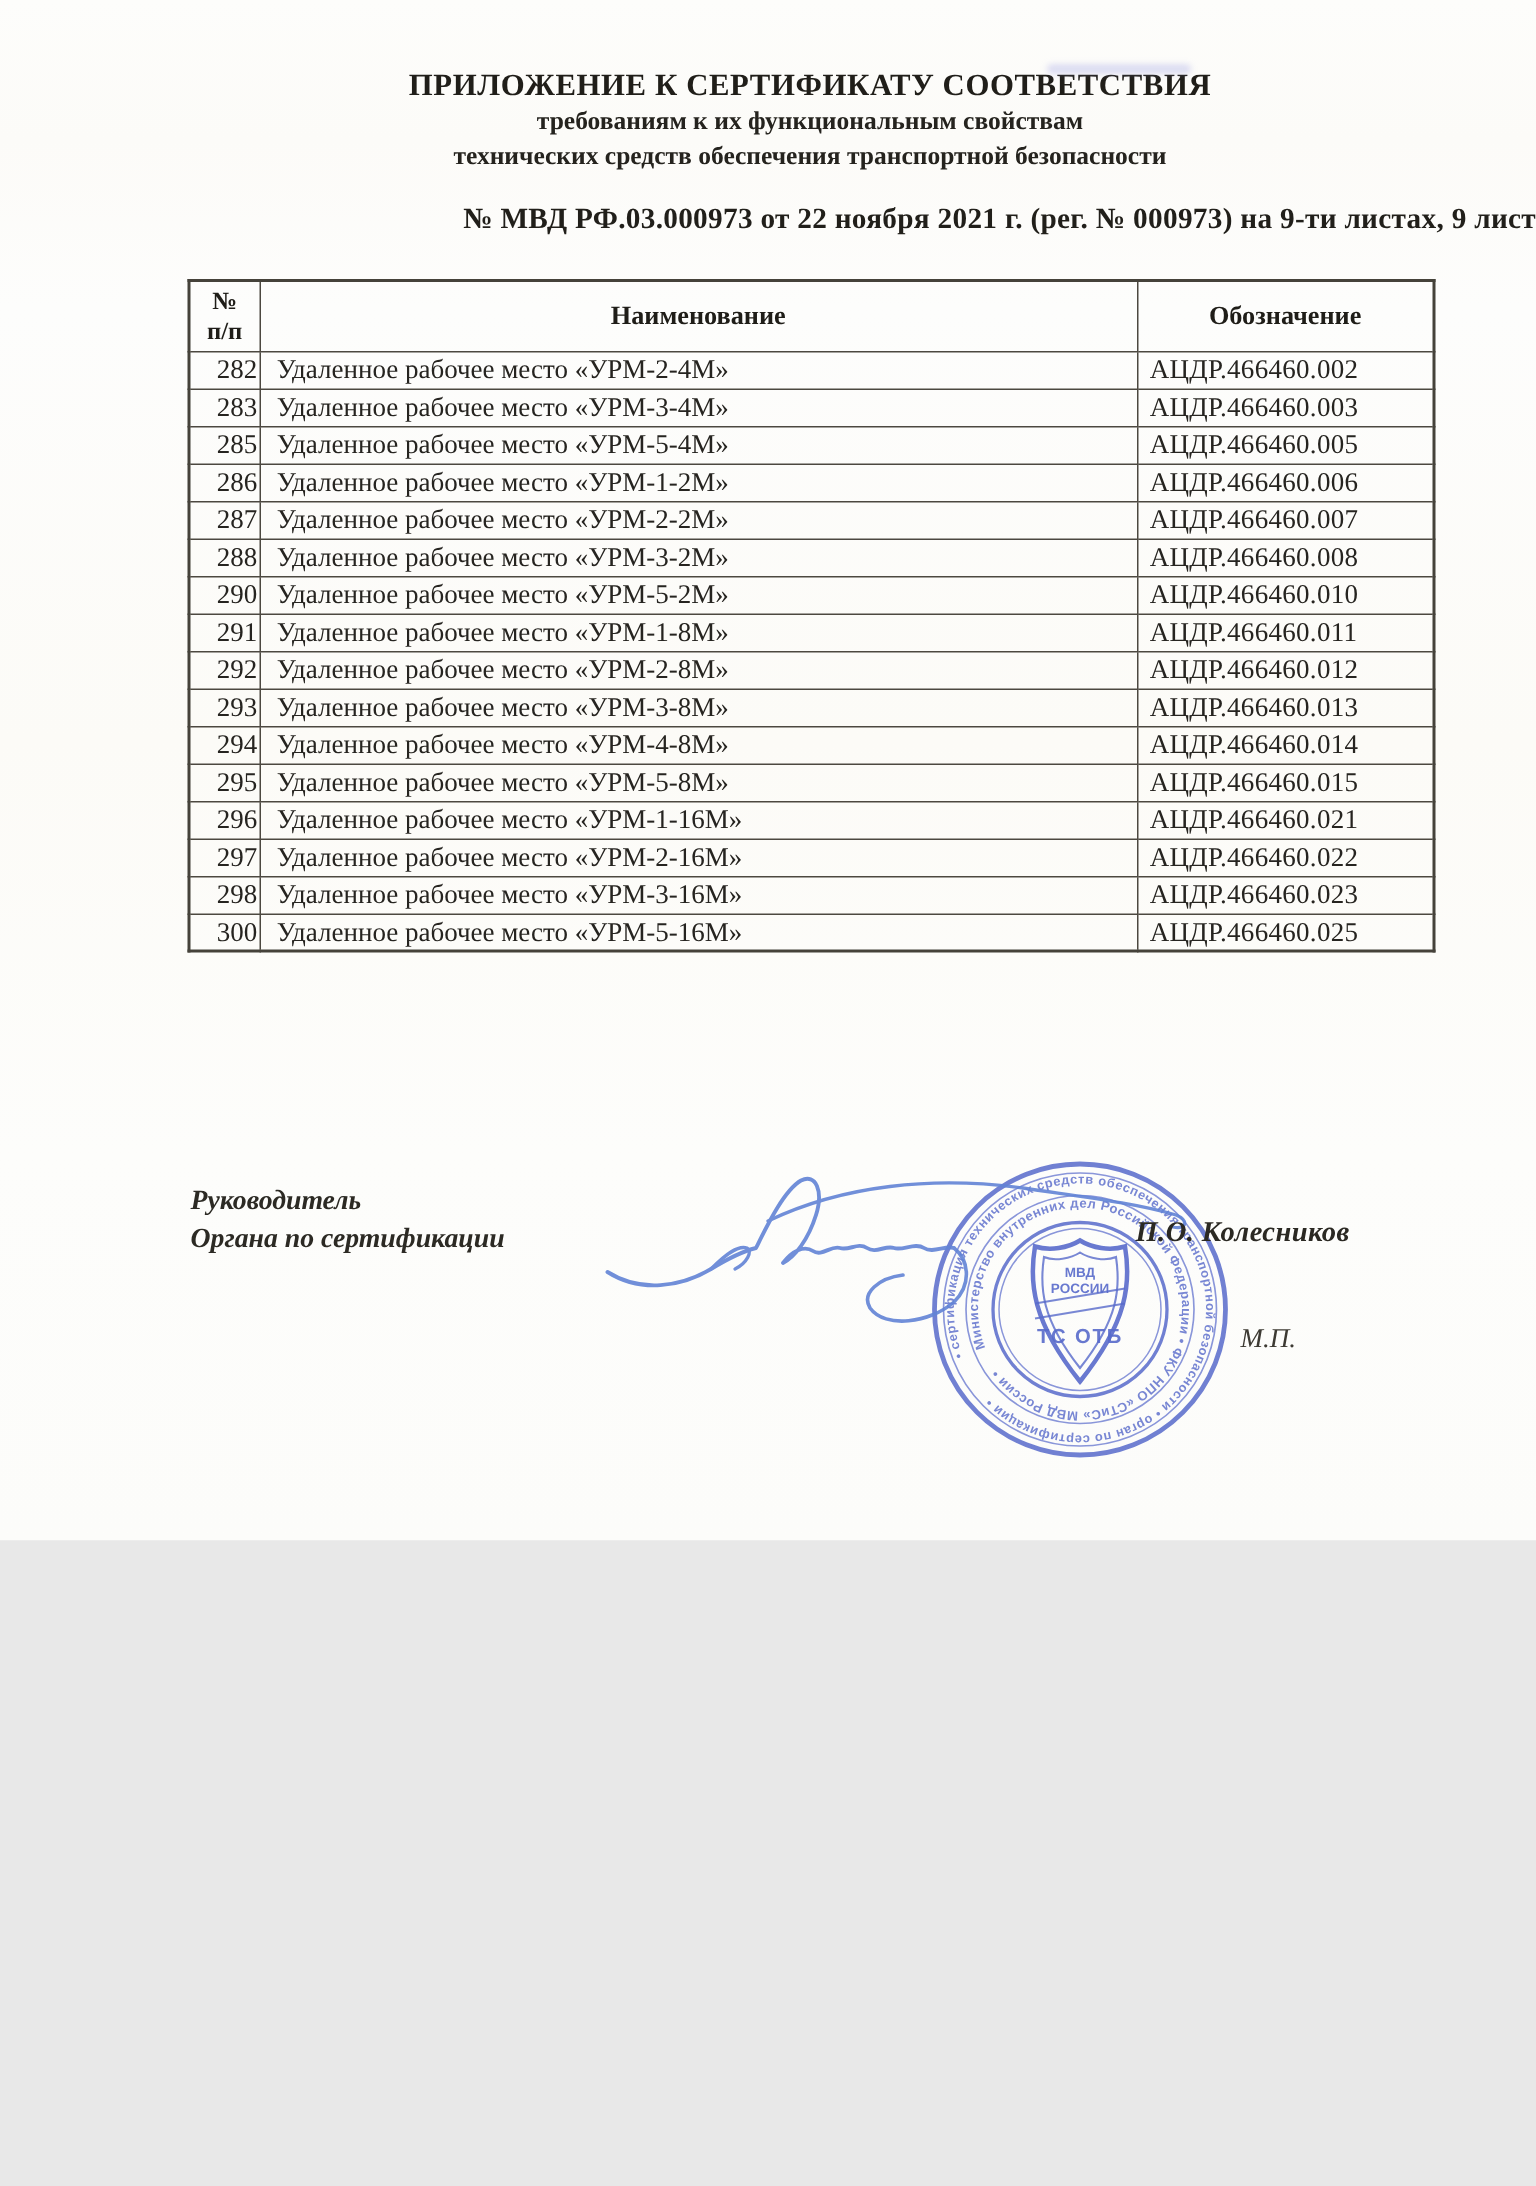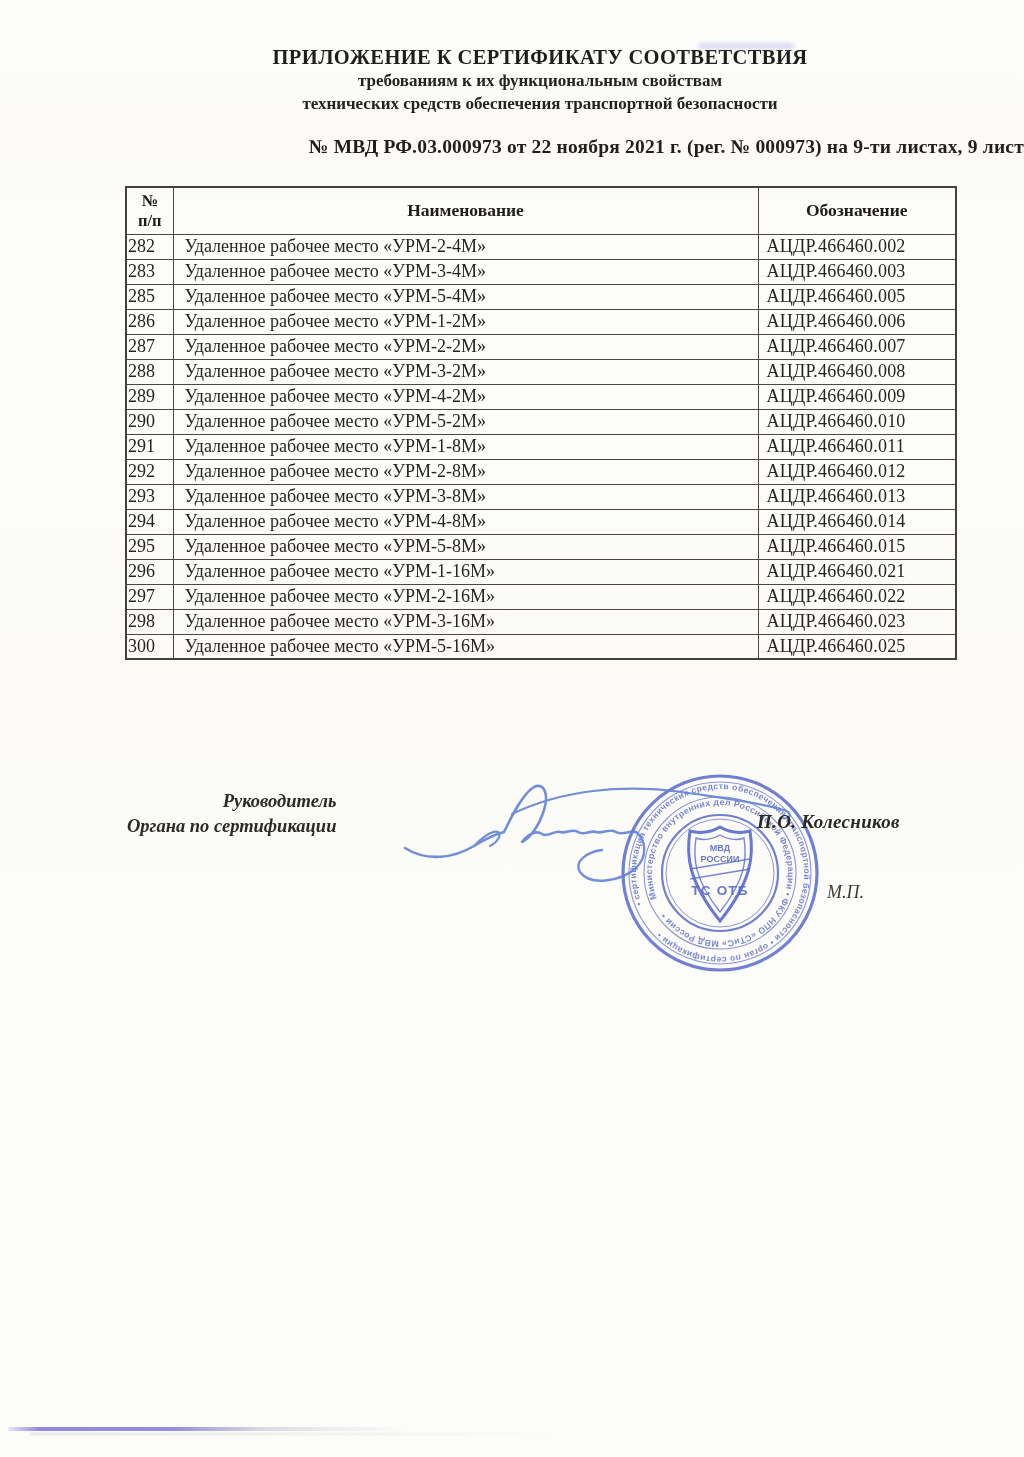--- a/index.html
+++ b/index.html
@@ -1,18 +1,18 @@
 <!DOCTYPE html>
 <html lang="ru"><head>
 <meta charset="utf-8">
 <style>
   html,body{margin:0;padding:0;background:#e8e8e8;}
   .page{
     position:relative;
-    width:1024px;height:1457px;
+    width:1024px;height:1027px;
     margin:0 auto;
     background:linear-gradient(180deg,#fdfdfb 0%,#fcfbf8 9%,#fdfdfc 20%,#fcfbf7 48%,#fdfdfb 75%,#fcfcfa 100%);
     overflow:hidden;
     font-family:"Liberation Serif","DejaVu Serif",serif;
     color:#24221d;
   }
   
   .doc-header{position:absolute;left:125px;top:46px;width:830px;text-align:center;}
   .doc-title{font-size:20.5px;font-weight:bold;letter-spacing:.4px;color:#201e19;}
   .doc-subtitle{font-size:17px;font-weight:bold;line-height:23px;color:#25231e;}
@@ -32,28 +32,28 @@
     font-weight:normal;
     overflow:hidden;white-space:nowrap;
   }
   .doc-table th{font-weight:bold;font-size:17.5px;text-align:center;color:#1f1d18;}
   .doc-table thead tr{height:47px;}
   .doc-table tbody tr{height:25px;}
   .doc-table td{font-size:18px;color:#262420;}
   .col-num-w{width:47px;}
   .col-name-w{width:585px;}
   .col-des-w{width:198px;}
-  .cell-num{text-align:left;}
+  .cell-num{text-align:right;}
   .cell-name{padding-left:11px;}
   .cell-designation{padding-left:8px;letter-spacing:.2px;}
   .num-head div{line-height:20px;font-size:16.5px;}
   
   .role-block{
     position:absolute;left:127px;top:789px;
-    font-size:18.5px;font-weight:bold;font-style:italic;line-height:25px;color:#2c2a24;text-align:right;
+    font-size:18.5px;font-weight:bold;font-style:italic;line-height:25px;color:#2c2a24;
   }
   .signer-name{
     position:absolute;left:757px;top:811px;
     font-size:19px;font-weight:bold;font-style:italic;color:#2b2923;z-index:6;
     letter-spacing:.3px;
     text-align:right;
   }
   .mp-mark{
     position:absolute;left:827px;top:882px;
     font-size:18px;font-style:italic;color:#3d3a33;z-index:6;
@@ -132,25 +132,20 @@
           <td class="cell-num">287</td>
           <td class="cell-name">Удаленное рабочее место «УРМ-2-2М»</td>
           <td class="cell-designation">АЦДР.466460.007</td>
         </tr>
         <tr>
           <td class="cell-num">288</td>
           <td class="cell-name">Удаленное рабочее место «УРМ-3-2М»</td>
           <td class="cell-designation">АЦДР.466460.008</td>
         </tr>
         <tr>
-          <td class="cell-num">289</td>
-          <td class="cell-name">Удаленное рабочее место «УРМ-4-2М»</td>
-          <td class="cell-designation">АЦДР.466460.009</td>
-        </tr>
-        <tr>
           <td class="cell-num">290</td>
           <td class="cell-name">Удаленное рабочее место «УРМ-5-2М»</td>
           <td class="cell-designation">АЦДР.466460.010</td>
         </tr>
         <tr>
           <td class="cell-num">291</td>
           <td class="cell-name">Удаленное рабочее место «УРМ-1-8М»</td>
           <td class="cell-designation">АЦДР.466460.011</td>
         </tr>
         <tr>

